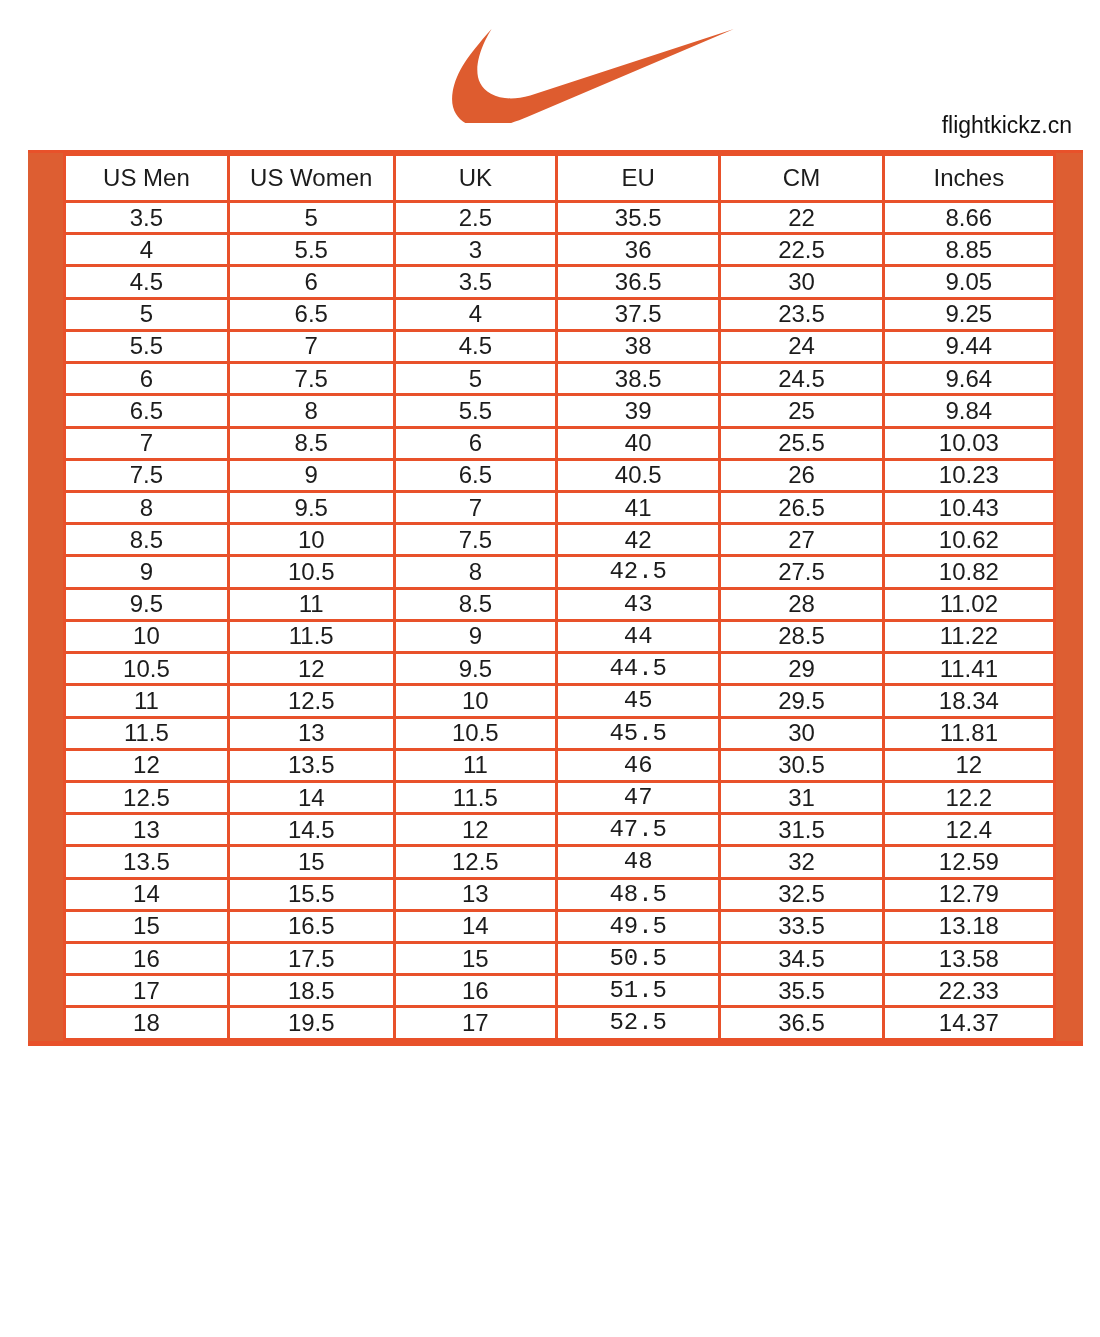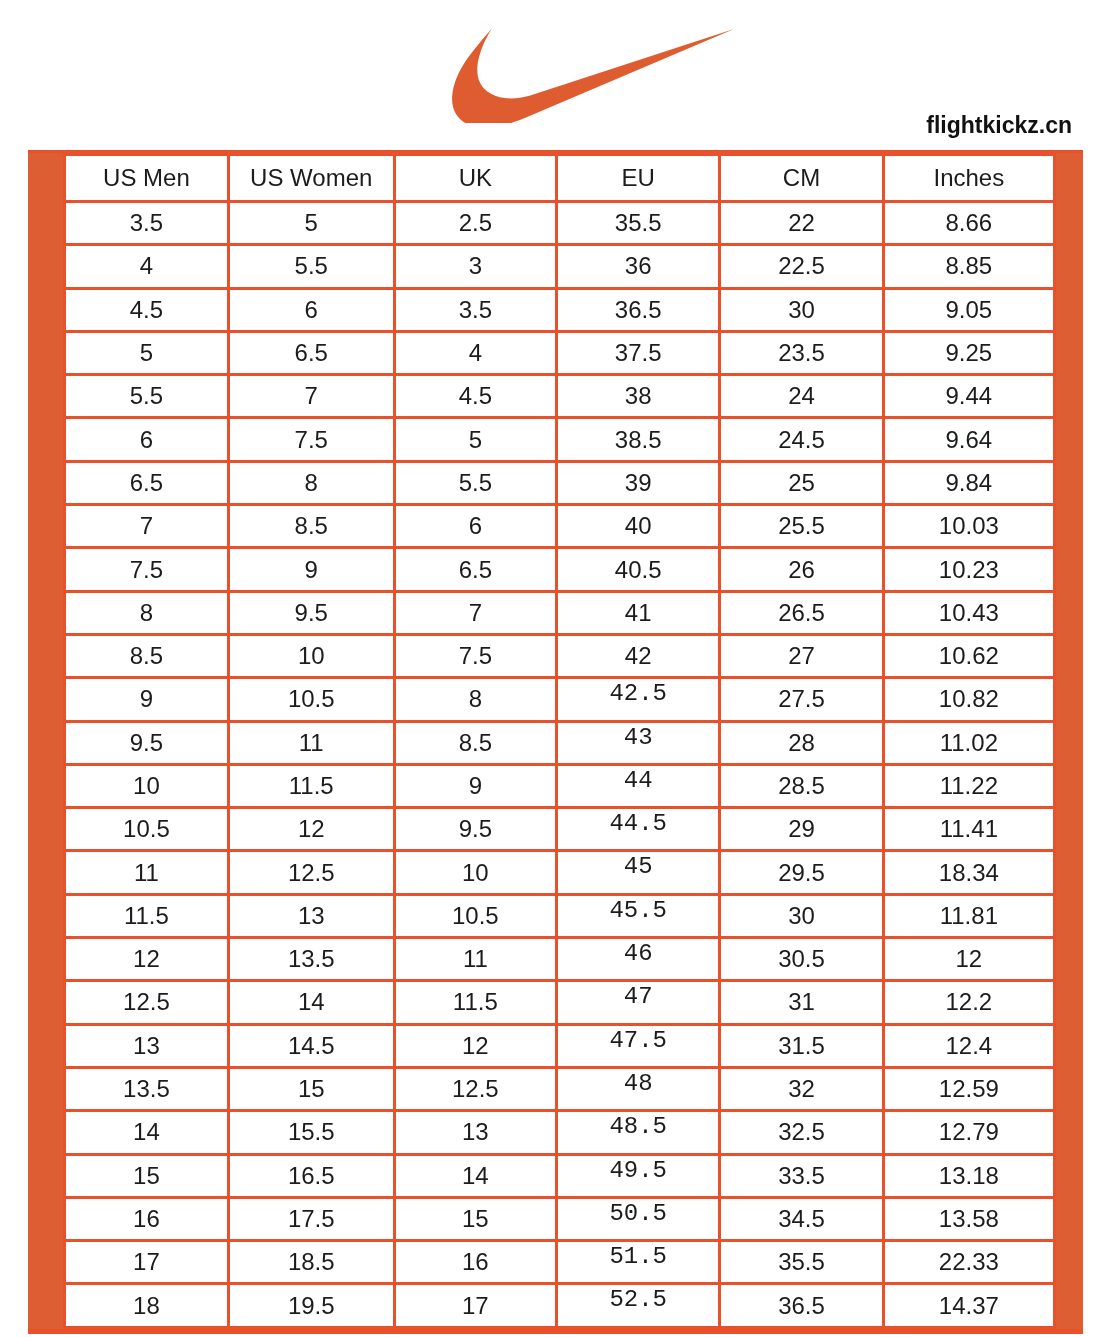--- a/index.html
+++ b/index.html
@@ -20,28 +20,28 @@
   .swoosh {
     position: absolute;
     left: 452px;
     top: 22px;
   }
   .site-label {
     position: absolute;
     right: 28px;
     top: 112px;
     font-size: 23px;
-    font-weight: 700;
+    font-weight: 400;
     letter-spacing: 0px;
     color: #111111;
   }
   .table-wrap {
     display: flex;
     margin: 0 17px 0 28px;        
-    height: 1184px;
+    height: 896px;
     border-top: 3px solid #E8512A;
     border-bottom: 5px solid #E8512A;
   }
   .side-bar { flex: 0 0 auto; }
   .side-bar.left  { width: 35px; background: #DD5E32; }
   .side-bar.right { width: 27px; background: #DD5E32; }
   table.size-chart {
     flex: 1 1 auto;
     border-collapse: collapse;
     table-layout: fixed;

